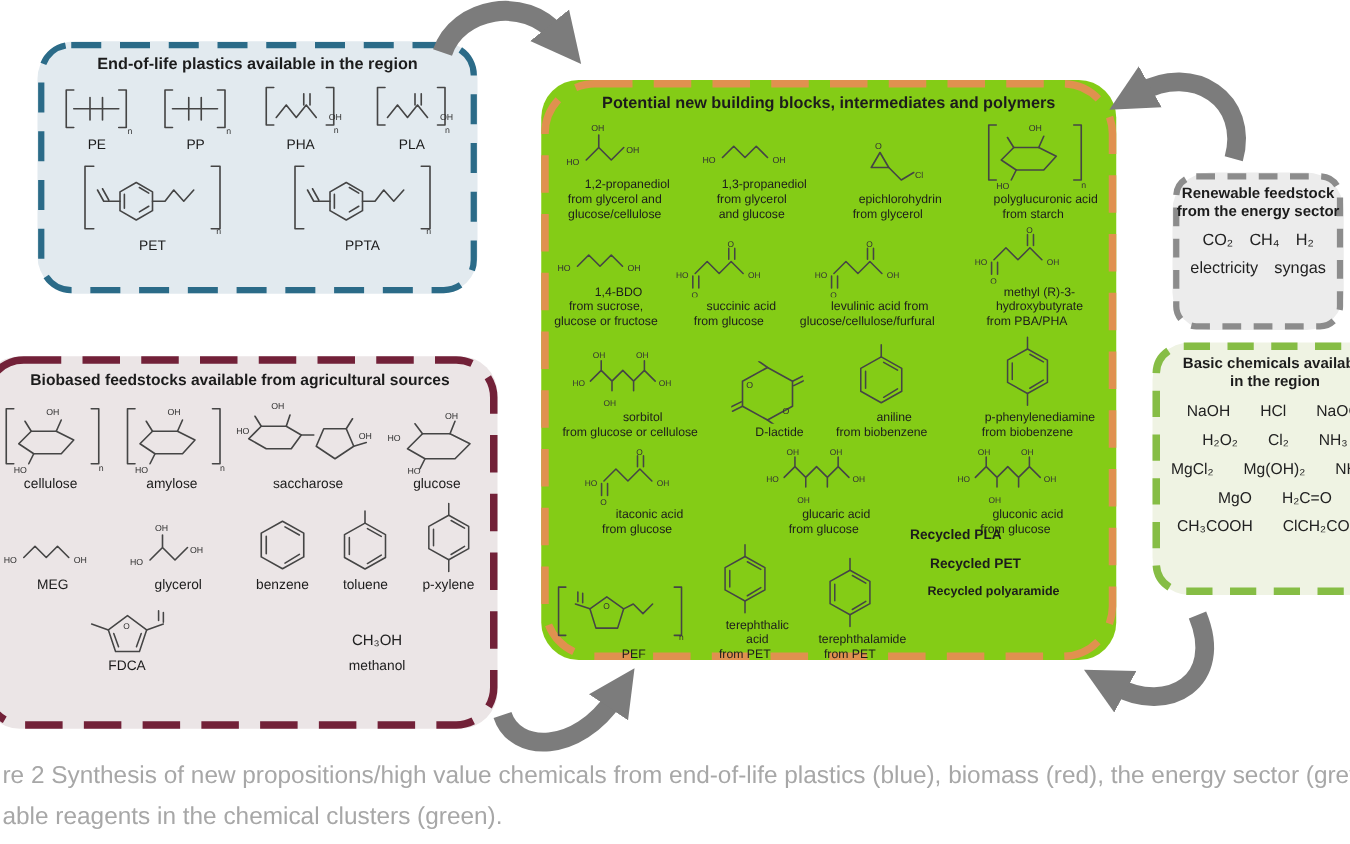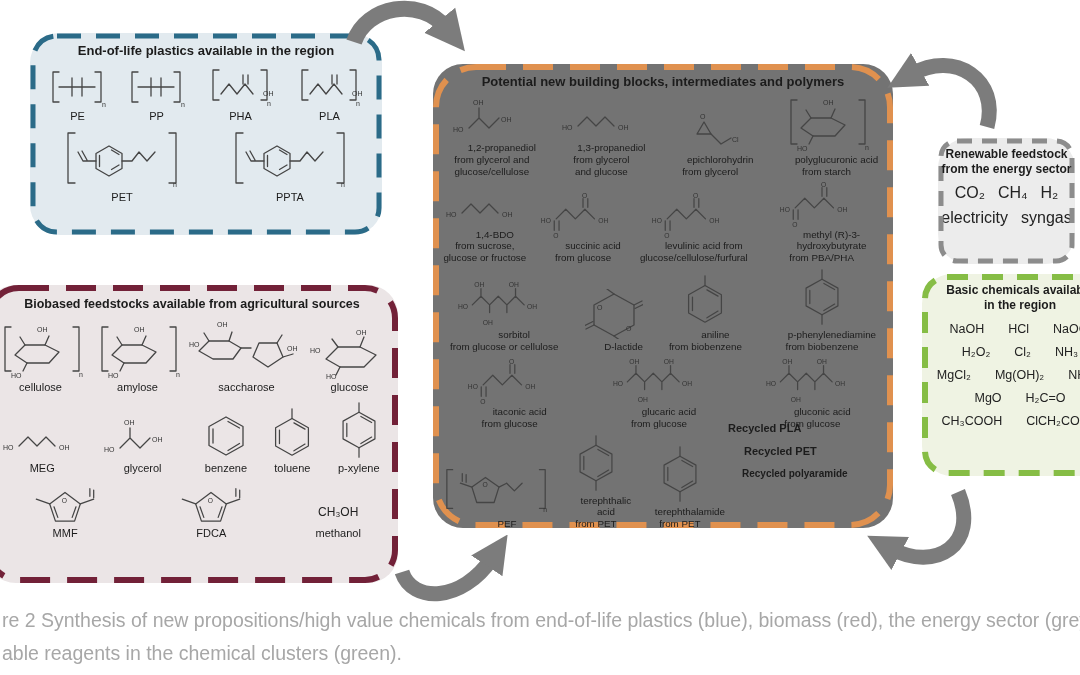--- a/index.html
+++ b/index.html
@@ -5,21 +5,21 @@
   html,body{margin:0;padding:0;}
   body{width:1080px;height:675px;position:relative;overflow:hidden;background:#ffffff;
        font-family:"Liberation Sans","DejaVu Sans",sans-serif;color:#1c1c1c;}
   .box{position:absolute;border-radius:30px;}
   .dash{position:absolute;inset:0;width:100%;height:100%;overflow:visible;}
   .dash rect{x:3px;y:3px;width:calc(100% - 6px);height:calc(100% - 6px);fill:none;}
   .box-blue{left:30px;top:33px;width:352px;height:202px;background:#e2eaef;}
   .box-blue .dash rect{stroke:#2b6b88;stroke-width:5;stroke-dasharray:24 15;rx:24px;}
   .box-red{left:-14px;top:285px;width:412px;height:298px;background:#ebe5e6;}
   .box-red .dash rect{stroke:#722138;stroke-width:6;stroke-dasharray:30 17;rx:30px;}
-  .box-orange{left:433px;top:64px;width:460px;height:464px;background:#737373;}
+  .box-orange{left:433px;top:64px;width:460px;height:464px;background:#84cc16;}
   .box-orange .dash rect{stroke:#e0914f;stroke-width:6;stroke-dasharray:30 17;rx:40px;}
   .box-grey{left:938px;top:138px;width:137px;height:126px;background:#ececec;}
   .box-grey .dash rect{stroke:#8c8c8c;stroke-width:5;stroke-dasharray:15 10;rx:16px;}
   .box-green{left:922px;top:274px;width:196px;height:202px;background:#eff3e3;}
   .box-green .dash rect{stroke:#86bd45;stroke-width:6;stroke-dasharray:21 14;rx:22px;}
   .btitle{font-weight:bold;text-align:center;font-size:13px;padding-top:10px;position:relative;}
   .box-red .btitle{font-size:12.5px;padding-top:12px;}
   .box-grey .btitle,.box-green .btitle{font-size:12px;line-height:1.25;padding-top:9px;}
   .crow{display:flex;justify-content:space-around;align-items:flex-end;position:relative;}
   .box-blue .crow{margin-top:4px;padding:0 8px;}
@@ -33,21 +33,21 @@
   .box-orange .cl{font-size:9.8px;font-weight:400;margin-left:20px;}
   .cs{font-size:9.8px;line-height:1.22;color:#1c1c1c;}
   .row5{padding-right:168px !important;align-items:flex-end;}
   .recstack{position:absolute;left:295px;top:358px;width:170px;}
   .rec{font-weight:bold;font-size:11px;margin-bottom:11px;white-space:nowrap;}
   .rec1{margin-left:16px;}
   .rec2{margin-left:14px;font-size:10px;}
   .chemrow{display:flex;justify-content:center;gap:24px;white-space:nowrap;
            font-size:12.5px;color:#222;margin-top:9px;}
   .chemrow.two{gap:24px;}
-  .grow{display:flex;justify-content:center;gap:13px;font-size:16px;color:#222;margin-top:7px;white-space:nowrap;}
+  .grow{display:flex;justify-content:center;gap:13px;font-size:13px;color:#222;margin-top:7px;white-space:nowrap;}
   #glyph-defs path{stroke:#454545;stroke-width:1.3;fill:none;stroke-linecap:round;stroke-linejoin:round;}
   #glyph-defs text{font-size:7px;fill:#333;font-family:"Liberation Sans","DejaVu Sans",sans-serif;}
   #arrow-layer{position:absolute;left:0;top:0;width:1080px;height:675px;pointer-events:none;}
   .caption{position:absolute;left:2px;top:604px;width:1400px;font-size:19.5px;
            line-height:33px;color:#a7a7a7;}
 </style>
 </head>
 <body>
 
 <svg id="glyph-defs" width="0" height="0" style="position:absolute" aria-hidden="true">
@@ -310,28 +310,20 @@
         <div class="cmp">
           <div class="glyph">
             <svg width="44" height="60">
               <use href="#g-benzene-para"></use>
             </svg>
           </div>
           <div class="cl">p-xylene</div>
         </div>
       </div>
       <div class="crow">
-        <div class="cmp">
-          <div class="glyph">
-            <svg width="84" height="44">
-              <use href="#g-furan"></use>
-            </svg>
-          </div>
-          <div class="cl">MMF</div>
-        </div>
         <div class="cmp">
           <div class="glyph">
             <svg width="84" height="44">
               <use href="#g-furan"></use>
             </svg>
           </div>
           <div class="cl">FDCA</div>
         </div>
         <div class="cmp">
           <div class="glyph formula">CH₃OH</div>

